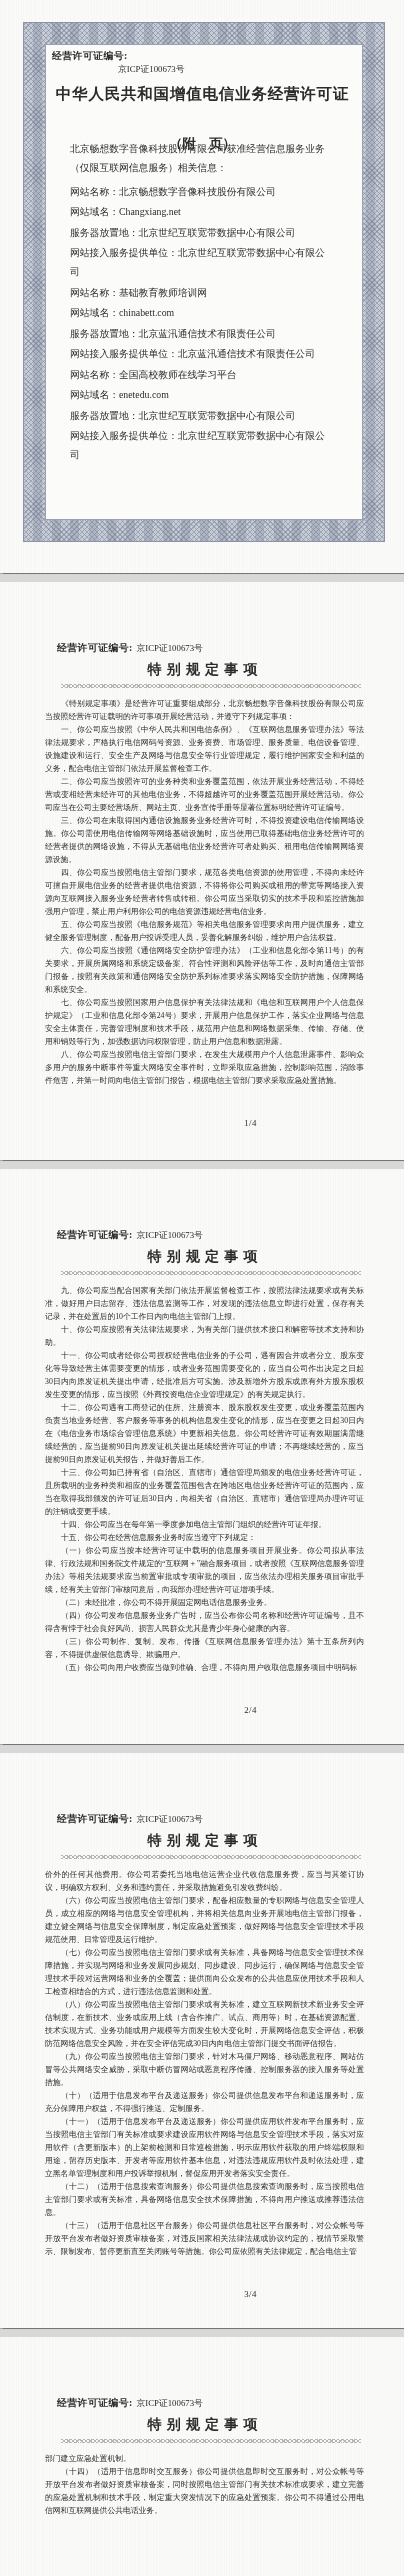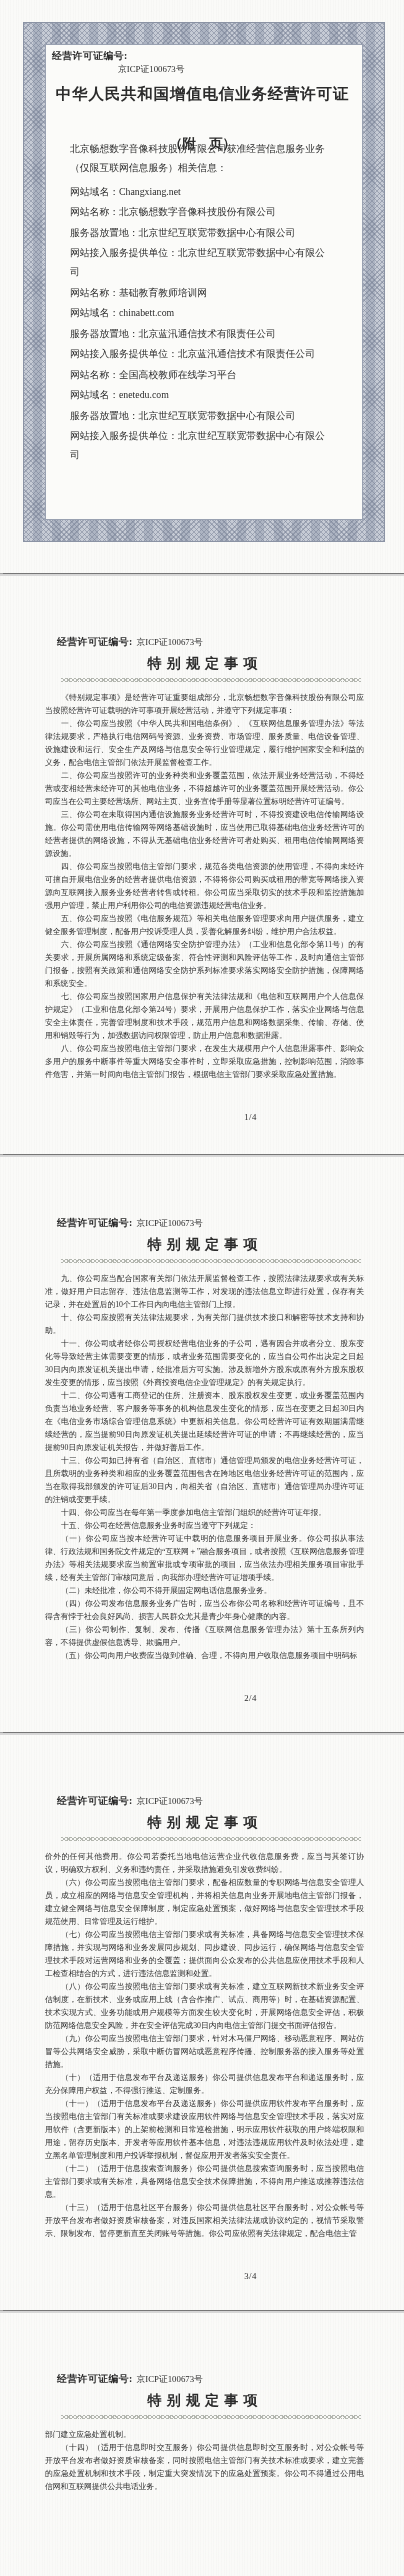--- a/index.html
+++ b/index.html
@@ -10,21 +10,21 @@
     color:#2b2b2b;
   }
   .page{
     position:relative;
     width:405px;
     background:#fafaf8;
     background-image:repeating-linear-gradient(90deg, rgba(80,80,80,0.02) 0 1px, transparent 1px 2.6px);
     box-shadow:0 0.5px 1px rgba(0,0,0,.45);
     overflow:hidden;
   }
-  .page + .page{margin-top:3px;}
+  .page + .page{margin-top:9px;}
   
   .cert{height:573px;}
   .cert-frame{
     position:absolute;left:23px;top:22px;width:360px;height:518px;
     border:0.5px solid #8b93a4;
     background:
       repeating-linear-gradient(45deg, rgba(118,127,148,.50) 0 1px, transparent 1px 3.6px),
       repeating-linear-gradient(-45deg, rgba(118,127,148,.50) 0 1px, transparent 1px 3.6px),
       repeating-linear-gradient(90deg, #c6cbd5 0 9.3px, #adb4c2 9.3px 18.5px);
   }
@@ -69,22 +69,22 @@
   <div class="cert-frame">
     <div class="cert-inner"></div>
   </div>
   <div class="lic-label">经营许可证编号:</div>
   <div class="lic-number">京ICP证100673号</div>
   <div class="cert-title">中华人民共和国增值电信业务经营许可证</div>
   <div class="cert-sub">（附　页）</div>
   <div class="cert-body">
     <p class="cert-line intro">北京畅想数字音像科技股份有限公司获准经营信息服务业务（仅限互联网信息服务）相关信息：</p>
     <div>
+        <p class="cert-line">网站名称：北京畅想数字音像科技股份有限公司</p>
         <p class="cert-line">网站域名：Changxiang.net</p>
-        <p class="cert-line">网站名称：北京畅想数字音像科技股份有限公司</p>
         <p class="cert-line">服务器放置地：北京世纪互联宽带数据中心有限公司</p>
         <p class="cert-line">网站接入服务提供单位：北京世纪互联宽带数据中心有限公司</p>
         <p class="cert-line">网站名称：基础教育教师培训网</p>
         <p class="cert-line">网站域名：chinabett.com</p>
         <p class="cert-line">服务器放置地：北京蓝汛通信技术有限责任公司</p>
         <p class="cert-line">网站接入服务提供单位：北京蓝汛通信技术有限责任公司</p>
         <p class="cert-line">网站名称：全国高校教师在线学习平台</p>
         <p class="cert-line">网站域名：enetedu.com</p>
         <p class="cert-line">服务器放置地：北京世纪互联宽带数据中心有限公司</p>
         <p class="cert-line">网站接入服务提供单位：北京世纪互联宽带数据中心有限公司</p>

